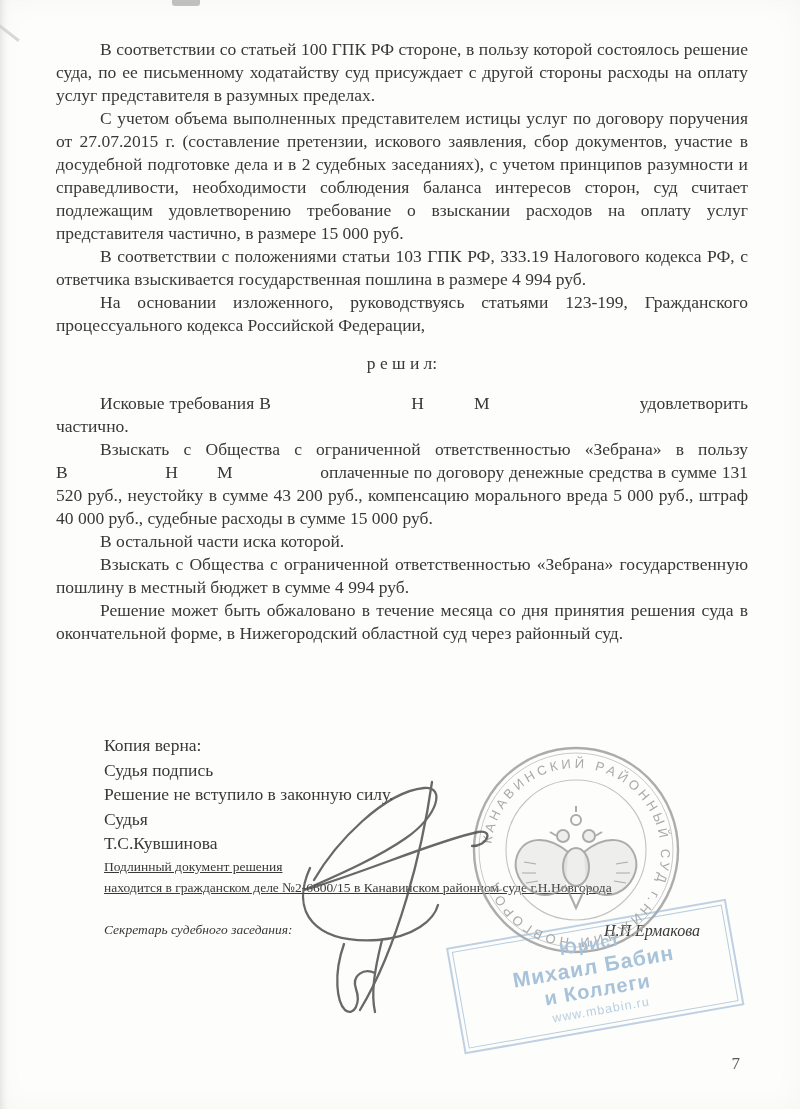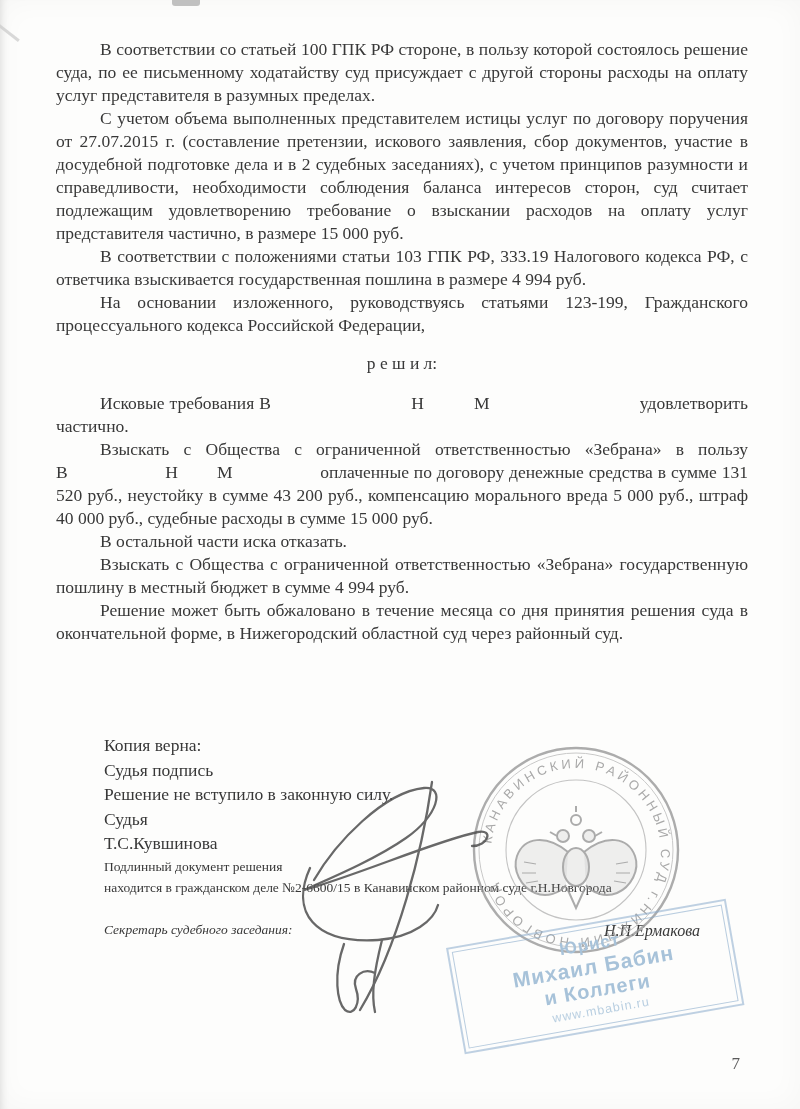--- a/index.html
+++ b/index.html
@@ -17,21 +17,21 @@
   .main { position:absolute; left:56px; right:52px; top:38px;
     font-size:17.5px; line-height:23px; text-align:justify; }
   .main p { margin:0; text-indent:44px; }
   .heading { text-align:center; text-indent:0 !important; margin:15px 0 17px !important; }
 
   .sign-block { position:absolute; left:104px; right:52px; top:733px;
     font-size:17.5px; line-height:24.5px; }
   .sign-row { display:flex; justify-content:space-between;flex-direction:column; }
 
   .footer-note { position:absolute; left:104px; top:856px;
-    font-size:13.5px; line-height:21px; }
+    font-size:13.5px; line-height:21px;text-decoration:underline; }
   .secretary-row { position:absolute; left:104px; right:100px; top:922px;
     display:flex; justify-content:space-between; font-size:13.5px;font-style:italic; }
   .secretary-name { font-size:16px;margin-left:48px; }
 
   .page-number { position:absolute; right:60px; top:1054px;
     font-size:17px; color:#5a5a5a; }
 
   .seal { position:absolute; left:466px; top:740px; width:220px; height:220px;
     opacity:.82; }
   .signature { position:absolute; left:286px; top:772px; width:240px; height:245px; }
@@ -57,21 +57,21 @@
   <div class="smudge-diag"></div>
 
   <div class="main">
     <p>В соответствии со статьей 100 ГПК РФ стороне, в пользу которой состоялось решение суда, по ее письменному ходатайству суд присуждает с другой стороны расходы на оплату услуг представителя в разумных пределах.</p>
     <p>С учетом объема выполненных представителем истицы услуг по договору поручения от 27.07.2015 г. (составление претензии, искового заявления, сбор документов, участие в досудебной подготовке дела и в 2 судебных заседаниях), с учетом принципов разумности и справедливости, необходимости соблюдения баланса интересов сторон, суд считает подлежащим удовлетворению требование о взыскании расходов на оплату услуг представителя частично, в размере 15 000 руб.</p>
     <p>В соответствии с положениями статьи 103 ГПК РФ, 333.19 Налогового кодекса РФ, с ответчика взыскивается государственная пошлина в размере 4 994 руб.</p>
     <p>На основании изложенного, руководствуясь статьями 123-199, Гражданского процессуального кодекса Российской Федерации,</p>
     <p class="heading">р е ш и л:</p>
     <p>Исковые требования В&nbsp;&nbsp;&nbsp;&nbsp;&nbsp;&nbsp;&nbsp;&nbsp;&nbsp;&nbsp;&nbsp;&nbsp;&nbsp;&nbsp;&nbsp;&nbsp;&nbsp;&nbsp;&nbsp;&nbsp;&nbsp;&nbsp;&nbsp;&nbsp;&nbsp;&nbsp;&nbsp;&nbsp;Н&nbsp;&nbsp;&nbsp;&nbsp;&nbsp;&nbsp;&nbsp;&nbsp;&nbsp;&nbsp;М&nbsp;&nbsp;&nbsp;&nbsp;&nbsp;&nbsp;&nbsp;&nbsp;&nbsp;&nbsp;&nbsp;&nbsp;&nbsp;&nbsp;&nbsp;&nbsp;&nbsp;&nbsp;&nbsp;&nbsp;&nbsp;&nbsp;&nbsp;&nbsp;&nbsp;&nbsp;&nbsp;&nbsp;&nbsp;&nbsp;удовлетворить частично.</p>
     <p>Взыскать с Общества с ограниченной ответственностью «Зебрана» в пользу В&nbsp;&nbsp;&nbsp;&nbsp;&nbsp;&nbsp;&nbsp;&nbsp;&nbsp;&nbsp;&nbsp;&nbsp;&nbsp;&nbsp;&nbsp;&nbsp;&nbsp;&nbsp;&nbsp;&nbsp;Н&nbsp;&nbsp;&nbsp;&nbsp;&nbsp;&nbsp;&nbsp;&nbsp;М&nbsp;&nbsp;&nbsp;&nbsp;&nbsp;&nbsp;&nbsp;&nbsp;&nbsp;&nbsp;&nbsp;&nbsp;&nbsp;&nbsp;&nbsp;&nbsp;&nbsp;&nbsp;оплаченные по договору денежные средства в сумме 131 520 руб., неустойку в сумме 43 200 руб., компенсацию морального вреда 5 000 руб., штраф 40 000 руб., судебные расходы в сумме 15 000 руб.</p>
-    <p>В остальной части иска отказать.</p>
+    <p>В остальной части иска которой.</p>
     <p>Взыскать с Общества с ограниченной ответственностью «Зебрана» государственную пошлину в местный бюджет в сумме 4 994 руб.</p>
     <p>Решение может быть обжаловано в течение месяца со дня принятия решения суда в окончательной форме, в Нижегородский областной суд через районный суд.</p>
   </div>
 
   <div class="sign-block">
     <div>Копия верна:</div>
     <div>Судья подпись</div>
     <div>Решение не вступило в законную силу.</div>
     <div class="sign-row">
       <span>Судья</span>

